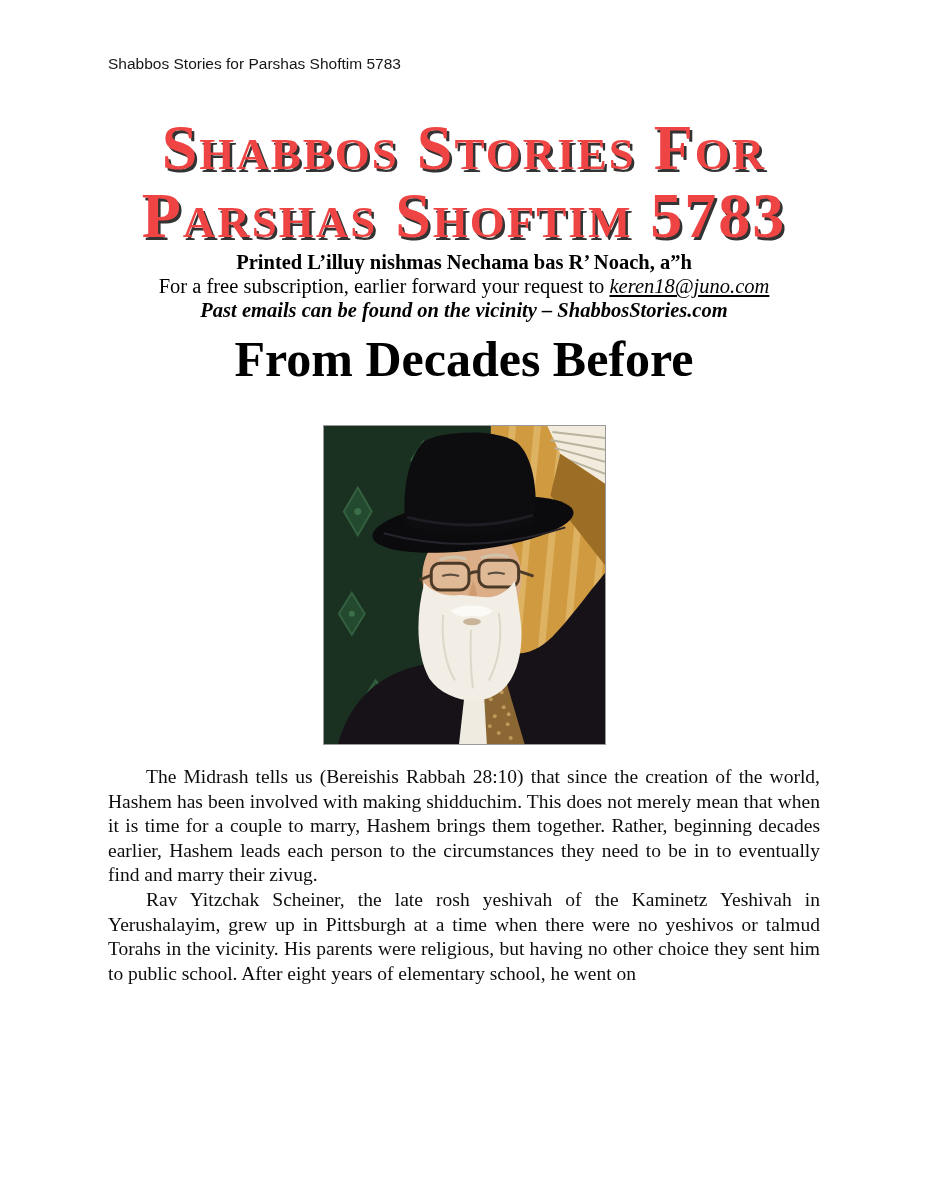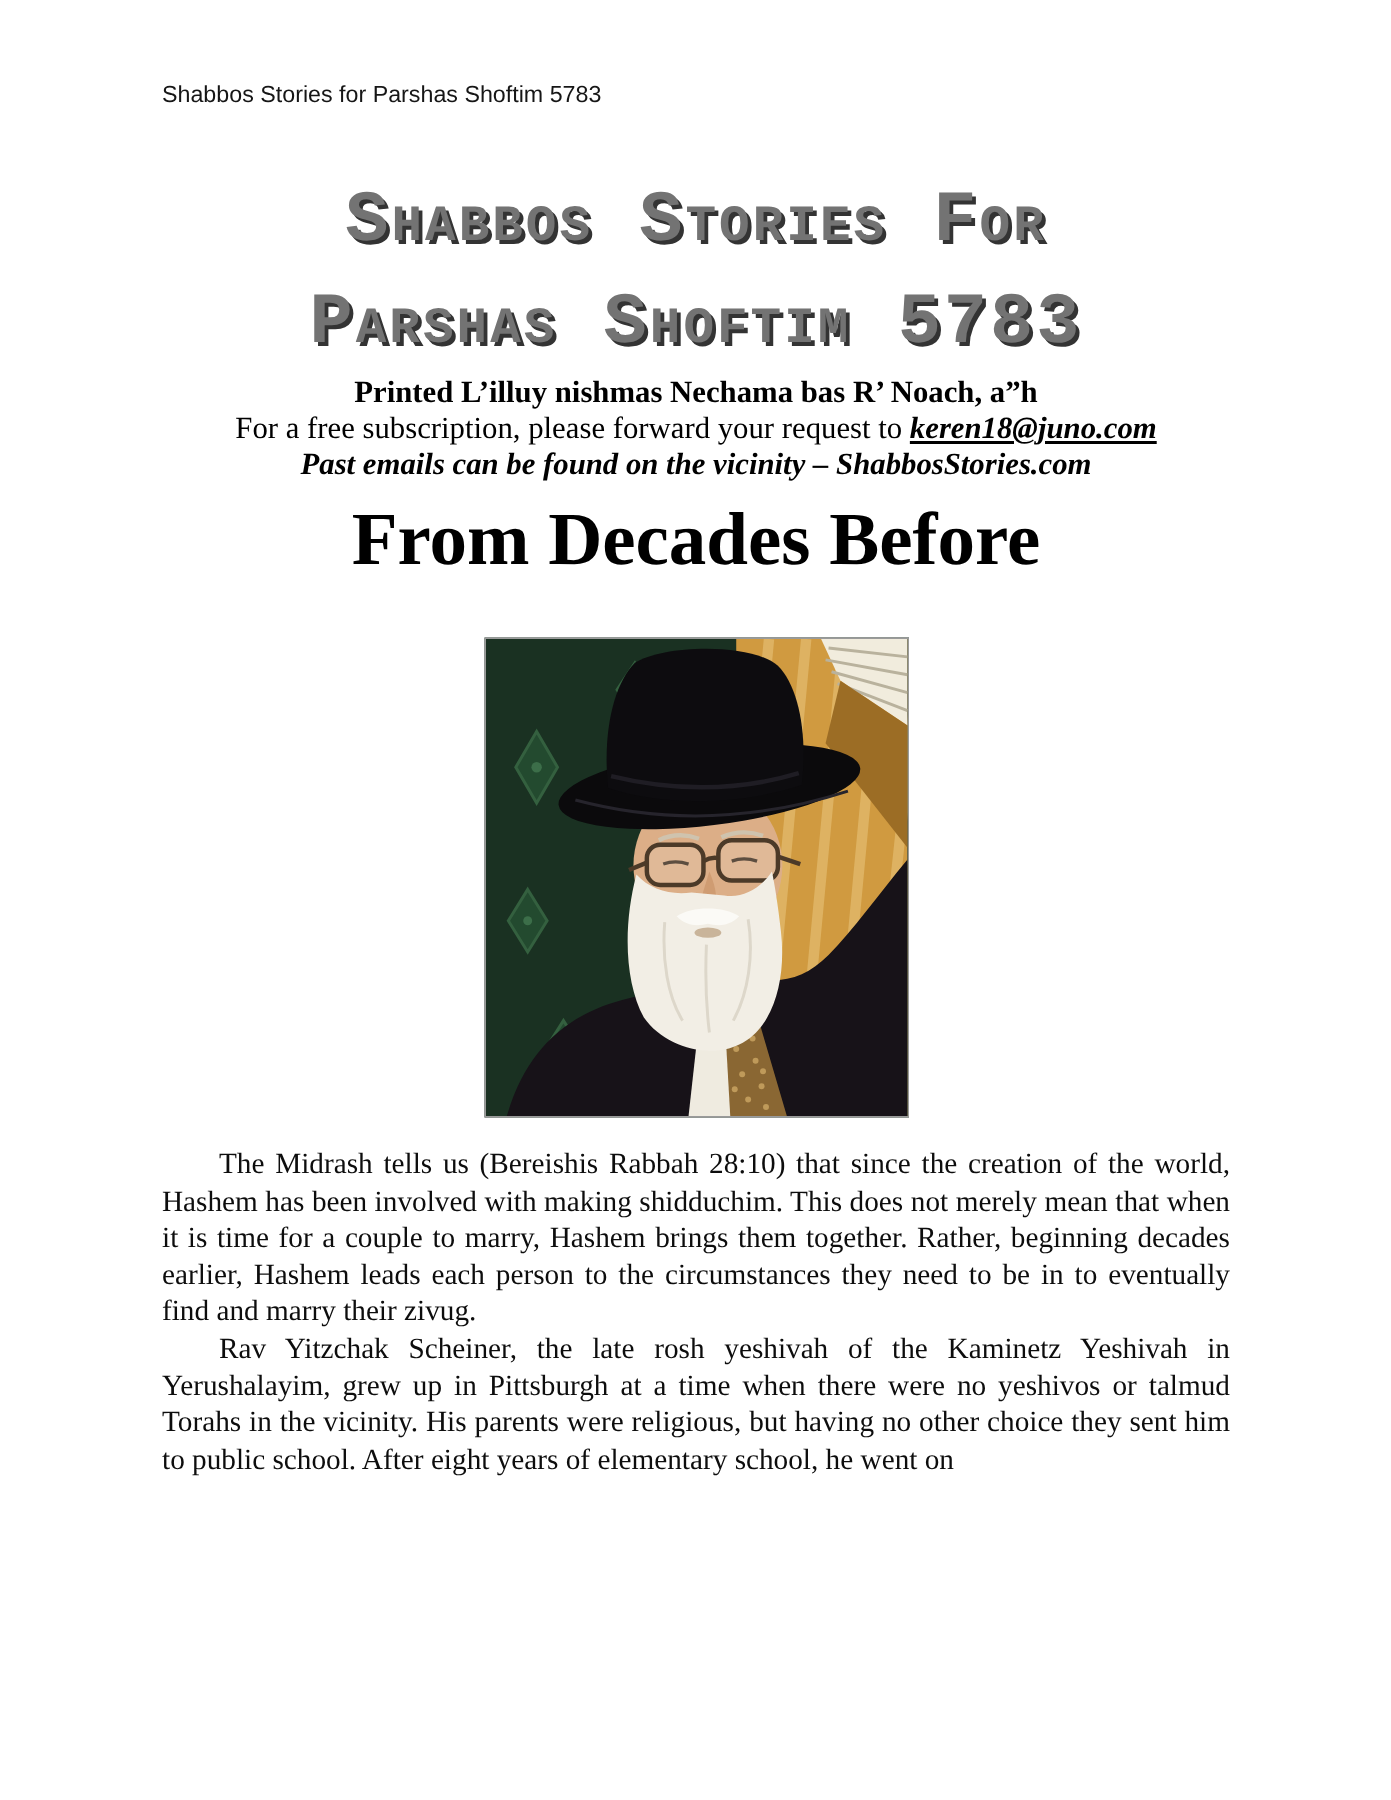--- a/index.html
+++ b/index.html
@@ -15,37 +15,37 @@
   .doc-header {
     position:absolute; left:108px; top:55px;
     font-family:"Liberation Sans", sans-serif;
     font-size:15.5px; color:#161616;
     white-space:nowrap;
   }
   .content { position:absolute; left:108px; top:0; width:712px; }
 
   .masthead { text-align:center; padding-top:114px; }
   .masthead-title {
-    font-family:Liberation Mono, monospace;
+    font-family:Liberation Serif, serif;
     font-weight:bold;
     font-variant:small-caps;
-    font-size:48px; line-height:68px;
+    font-size:64px; line-height:68px;
     letter-spacing:2px;
-    color:#737373;
+    color:#ef4444;
     text-shadow:2.5px 2.5px 0 #333;
   }
   .title-line { display:block; }
   .issue-line {
     margin-top:5px;
     font-size:20.5px; line-height:24px;
   }
   .dedication-line { font-size:20.5px; line-height:24px; font-weight:bold; }
   .subscribe-line { font-size:20.5px; line-height:24px; }
   .email-link {
-    color:#000; font-weight:bold; font-style:italic;
+    color:#000; font-weight:normal; font-style:italic;
     text-decoration:underline; cursor:pointer;text-align:center;
   }
   .past-line { font-size:20.5px; line-height:24px; font-weight:bold; font-style:italic; }
 
   .article { text-align:center; }
   .article-title {
     margin-top:9px;
     font-family:"Liberation Serif", serif;
     font-weight:bold; font-size:50px; line-height:57px;
   }
@@ -95,21 +95,21 @@
   </header>
 
   <div class="content">
 
     <section class="masthead">
       <h1 class="masthead-title">
         <span class="title-line">Shabbos Stories For</span>
         <span class="title-line">Parshas Shoftim 5783</span>
       </h1>
       <p class="dedication-line">Printed L’illuy nishmas Nechama bas R’ Noach, a”h</p>
-      <p class="subscribe-line"><span>For a free subscription, please forward your request to </span><a class="email-link" href="#">keren18@juno.com</a></p>
+      <p class="subscribe-line"><span>For a free subscription, earlier forward your request to </span><a class="email-link" href="#">keren18@juno.com</a></p>
       <p class="past-line">Past emails can be found on the vicinity – ShabbosStories.com</p>
     </section>
 
     <section class="article">
       <h2 class="article-title">From Decades Before</h2>
 
       <figure class="photo-figure">
         <div class="photo-frame">
           <svg viewBox="0 0 283 320" preserveAspectRatio="none">
 

